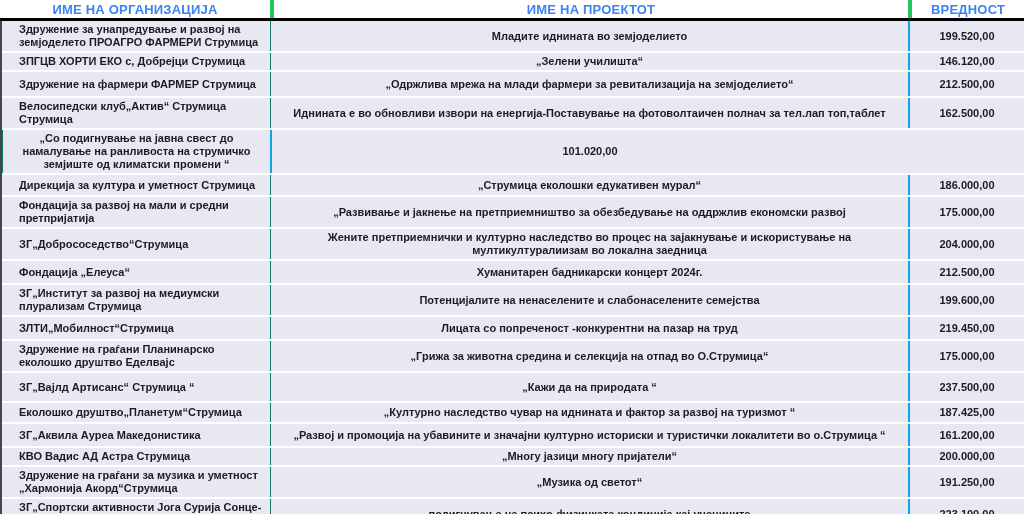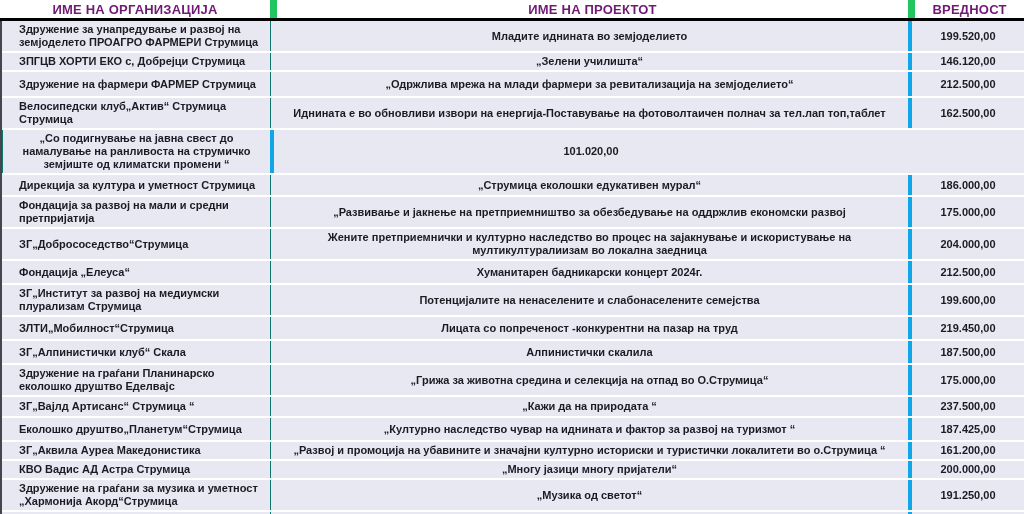--- a/index.html
+++ b/index.html
@@ -8,37 +8,37 @@
     font-family:"Liberation Sans",sans-serif;
     -webkit-font-smoothing:antialiased;
   }
   .table{width:1024px;}
   .hrow{
     display:grid;grid-template-columns:270px 638px 116px;
     background:#ffffff;border-bottom:3px solid #000000;
   }
   .hcell{
     display:flex;align-items:center;justify-content:center;
-    font-size:13px;font-weight:700;color:#701a75;
+    font-size:13px;font-weight:700;color:#3b82f6;
     padding:2px 0 1px 0;min-height:15px;letter-spacing:.2px;
   }
-  .hcell + .hcell{border-left:7px solid #22c55e;}
+  .hcell + .hcell{border-left:4px solid #22c55e;}
   .tbody{border-left:2px solid #454550;background:#ffffff;}
   .row{
     display:grid;grid-template-columns:268px 638px 116px;
     background:#e7e8f2;margin-bottom:2px;
   }
   .cell{
     display:flex;align-items:center;
     font-size:11px;font-weight:700;color:#1b1b22;
     line-height:13px;padding:2px 2px;
   }
   .cell.org{justify-content:flex-start;text-align:left;padding-left:17px;}
   .cell.proj{justify-content:center;text-align:center;border-left:1px solid #0f766e;}
-  .cell.val{justify-content:center;text-align:right;border-left:4px solid #0ea5e9;}
+  .cell.val{justify-content:center;text-align:right;border-left:2px solid #0ea5e9;}
   
   .tbody .row:nth-child(1){min-height:30px}
   .tbody .row:nth-child(2){min-height:17px}
   .tbody .row:nth-child(3){min-height:24px}
   .tbody .row:nth-child(4){min-height:24px}
   .tbody .row:nth-child(5){min-height:28px}
   .tbody .row:nth-child(6){min-height:20px}
   .tbody .row:nth-child(7){min-height:22px}
   .tbody .row:nth-child(8){min-height:29px}
   .tbody .row:nth-child(9){min-height:22px}
@@ -113,25 +113,20 @@
         <div class="cell org">ЗГ„Институт за развој на медиумски плурализам Струмица</div>
         <div class="cell proj">Потенцијалите на ненаселените и слабонаселените семејства</div>
         <div class="cell val">199.600,00</div>
       </div>
       <div class="row">
         <div class="cell org">ЗЛТИ„Мобилност“Струмица</div>
         <div class="cell proj">Лицата со попреченост -конкурентни на пазар на труд</div>
         <div class="cell val">219.450,00</div>
       </div>
       <div class="row">
-        <div class="cell org">ЗГ„Алпинистички клуб“ Скала</div>
-        <div class="cell proj">Алпинистички скалила</div>
-        <div class="cell val">187.500,00</div>
-      </div>
-      <div class="row">
         <div class="cell org">Здружение на граѓани Планинарско еколошко друштво Еделвајс</div>
         <div class="cell proj">„Грижа за животна средина и селекција на отпад во О.Струмица“</div>
         <div class="cell val">175.000,00</div>
       </div>
       <div class="row">
         <div class="cell org">ЗГ„Вајлд Артисанс“ Струмица “</div>
         <div class="cell proj">„Кажи да на природата “</div>
         <div class="cell val">237.500,00</div>
       </div>
       <div class="row">

